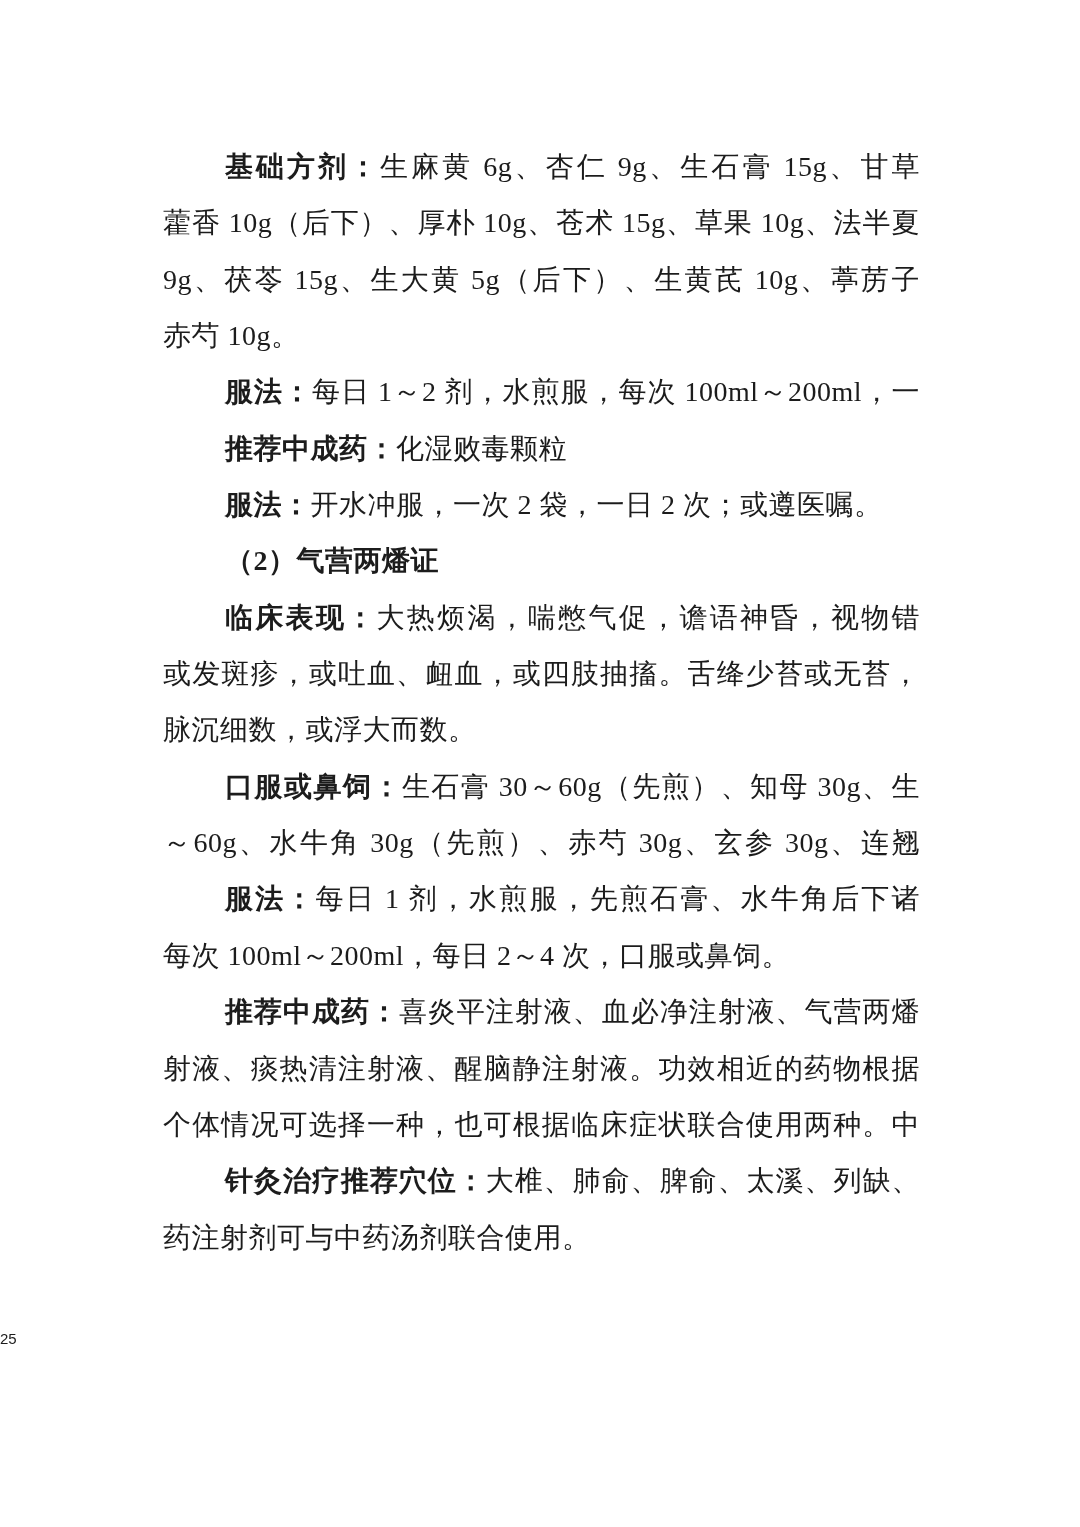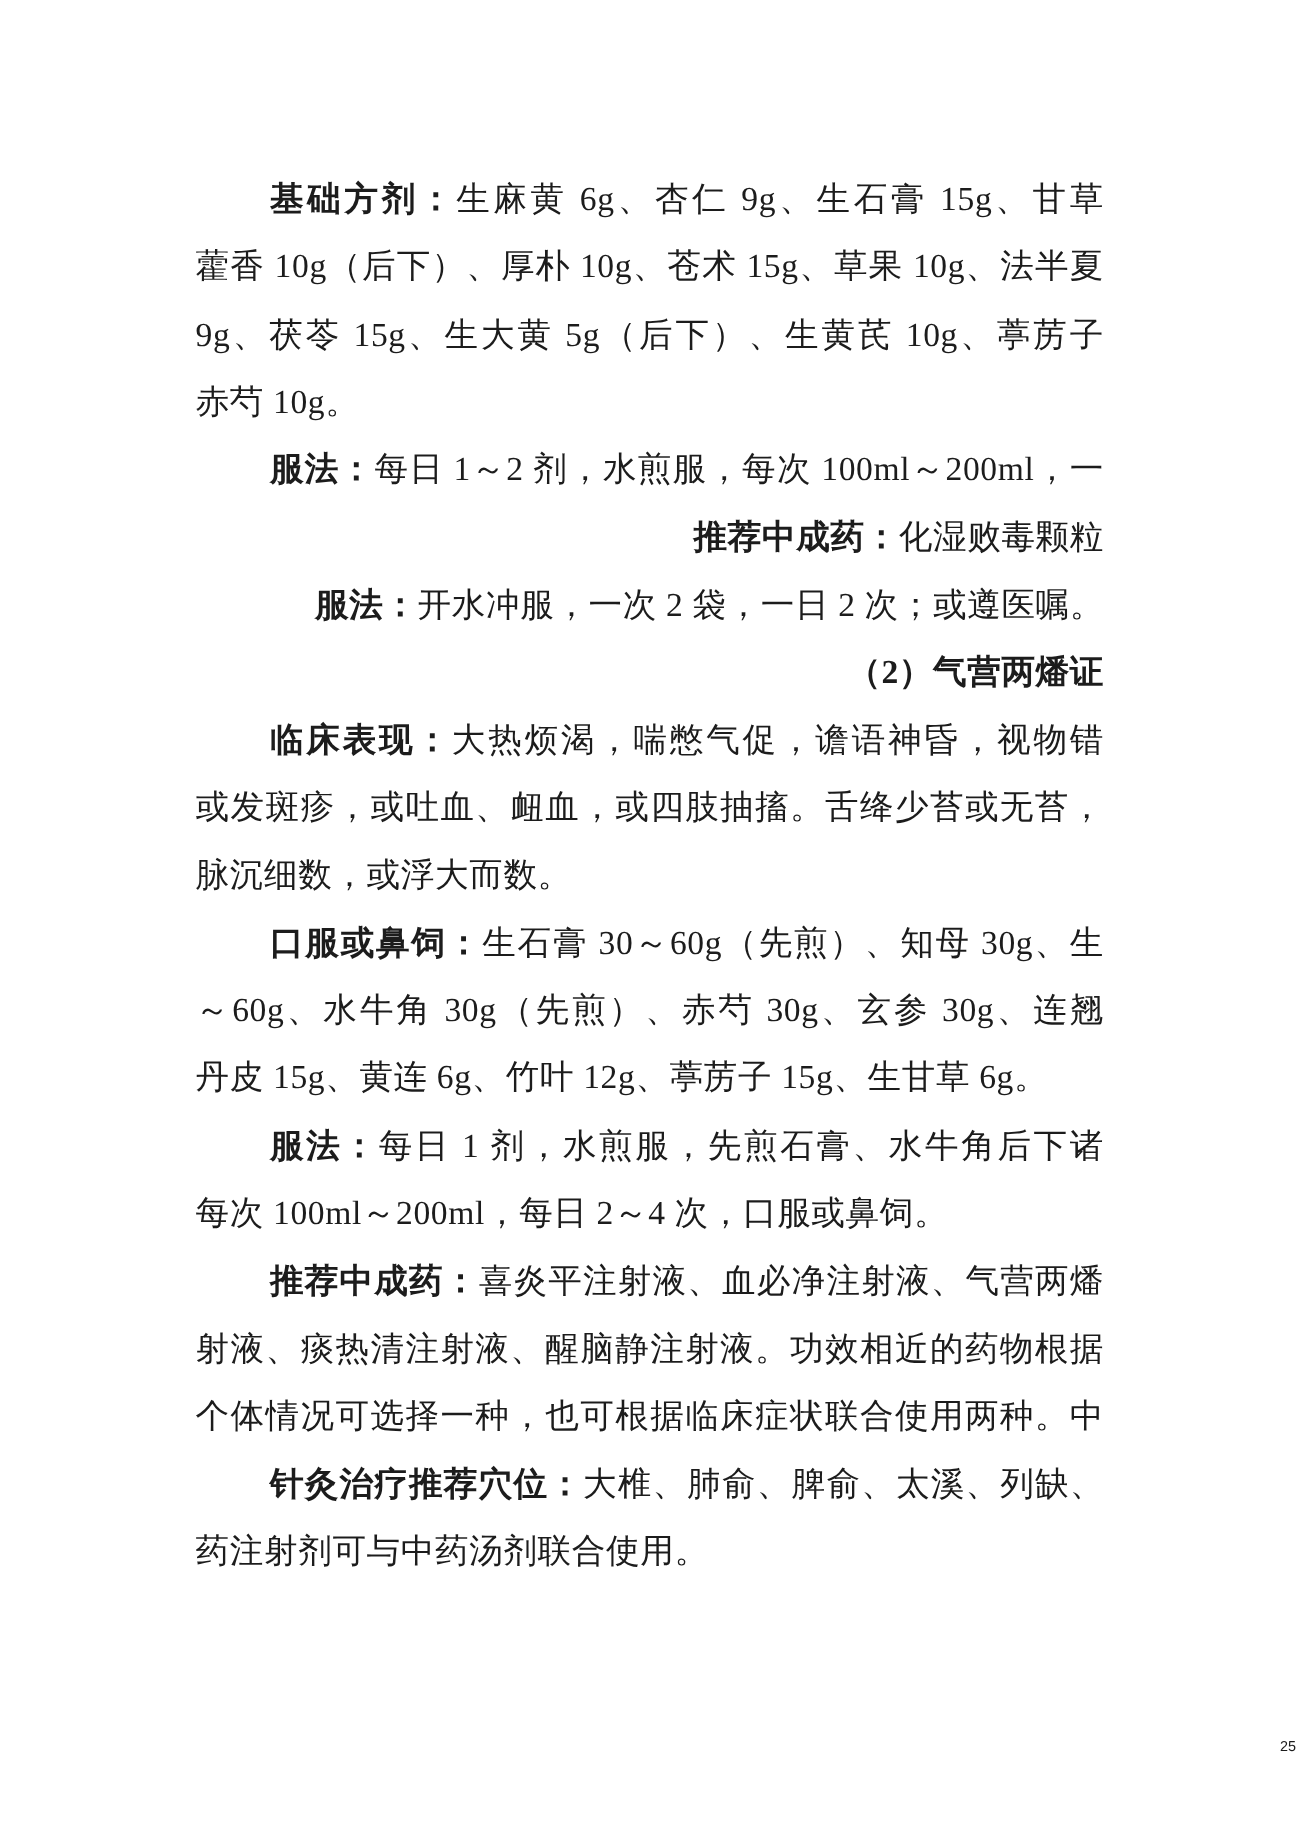--- a/index.html
+++ b/index.html
@@ -24,33 +24,33 @@
   .line {
     height: 56.35px;
     line-height: 56.35px;
     font-size: 28px;
     color: #1c1c1c;
     overflow: hidden;
     text-align: left;
     letter-spacing: 0.5px;
   }
   .line .lbl { font-weight: bold; }
-  .indent { padding-left: 62px; text-align: right; }
+  .indent { padding-left: 62px; }
   .fill {
     text-align: justify;
     text-align-last: justify;
   }
   .pagenum {
     position: absolute;
-    top: 1448px;
+    top: 1330px;
     left: 0;
     width: 100%;
-    text-align: right;
+    text-align: left;
     font-family: "Liberation Sans", "DejaVu Sans", sans-serif;
-    font-size: 12px;
+    font-size: 15px;
     color: #1c1c1c;
   }
 </style>
 </head>
 <body>
 
 <div class="page">
   <div class="content">
 
     <div class="line indent fill"><span class="lbl">基础方剂：</span><span>生麻黄 6g、杏仁 9g、生石膏 15g、甘草 3g、</span></div>
@@ -73,21 +73,20 @@
     <div class="line indent fill"><span class="lbl">临床表现：</span><span>大热烦渴，喘憋气促，谵语神昏，视物错瞀，</span></div>
 
     <div class="line fill"><span class="lbl"></span><span>或发斑疹，或吐血、衄血，或四肢抽搐。舌绛少苔或无苔，</span></div>
 
     <div class="line"><span class="lbl"></span><span>脉沉细数，或浮大而数。</span></div>
 
     <div class="line indent fill"><span class="lbl">口服或鼻饲：</span><span>生石膏 30～60g（先煎）、知母 30g、生地 30</span></div>
 
     <div class="line fill"><span class="lbl"></span><span>～60g、水牛角 30g（先煎）、赤芍 30g、玄参 30g、连翘 15g、</span></div>
 
-    <div class="line"><span class="lbl"></span><span>丹皮 15g、黄连 6g、竹叶 12g、葶苈子 15g、生甘草 6g。</span></div>
 
     <div class="line indent fill"><span class="lbl">服法：</span><span>每日 1 剂，水煎服，先煎石膏、水牛角后下诸药，</span></div>
 
     <div class="line"><span class="lbl"></span><span>每次 100ml～200ml，每日 2～4 次，口服或鼻饲。</span></div>
 
     <div class="line indent fill"><span class="lbl">推荐中成药：</span><span>喜炎平注射液、血必净注射液、气营两燔证</span></div>
 
     <div class="line fill"><span class="lbl"></span><span>射液、痰热清注射液、醒脑静注射液。功效相近的药物根据</span></div>
 
     <div class="line fill"><span class="lbl"></span><span>个体情况可选择一种，也可根据临床症状联合使用两种。中</span></div>

